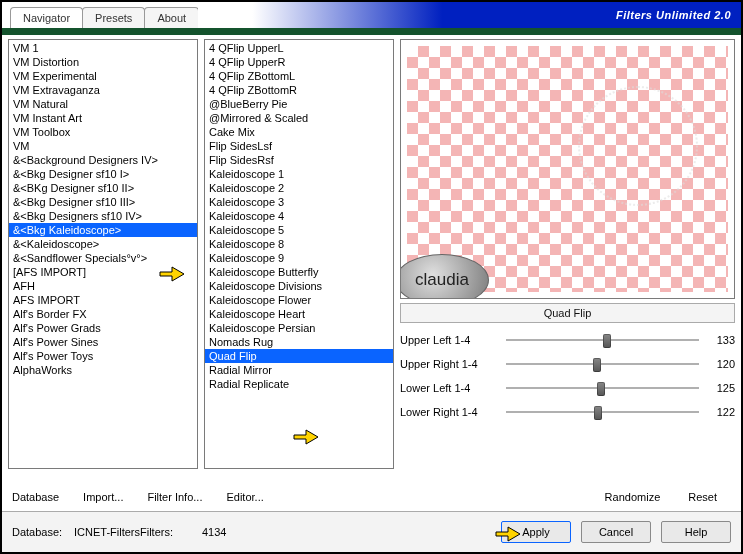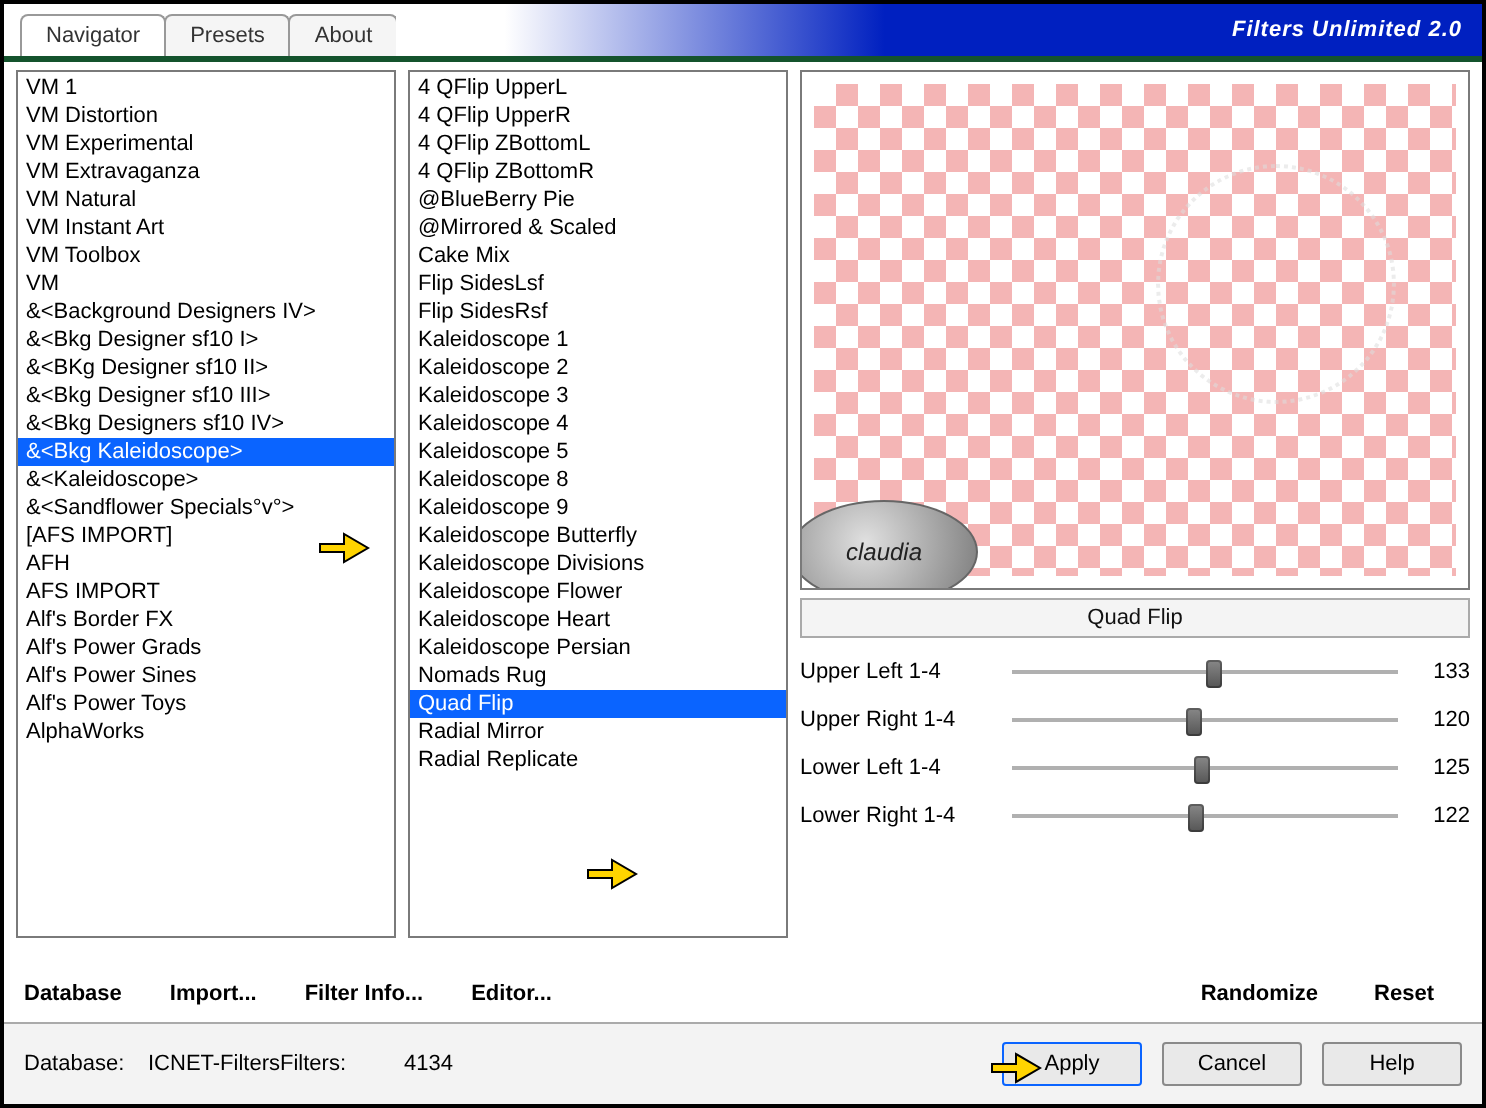--- a/index.html
+++ b/index.html
@@ -7,47 +7,47 @@
 .app-shell { width: 100%; height: 100%; display: flex; flex-direction: column; }
 
 
 .titlebar { height: 26px; display: flex; align-items: stretch; }
 .tabs { display: flex; align-items: flex-end; padding-left: 8px; gap: 0; }
 .tab { padding: 4px 12px 4px 12px; border: 1px solid #999; border-bottom: none; border-top-left-radius: 4px; border-top-right-radius: 4px; margin-right: -1px; background: #f5f5f5; color: #333; cursor: pointer; }
 .tab.active { background: #fff; position: relative; z-index: 2; }
 .brand-bar { flex: 1; background: linear-gradient(90deg, #fff 0%, #fff 10%, #0020c0 45%, #0020c0 100%); display: flex; justify-content: flex-end; align-items: center; padding-right: 10px; color: #fff; font-weight: bold; font-style: italic; font-size: 15px; letter-spacing: .5px; text-align: center; }
 
 
-.main-row { flex: 1; display: flex; gap: 6px; padding: 4px 6px 2px 6px; border-top: 3px solid #14532d; min-height: 0; }
+.main-row { flex: 1; display: flex; gap: 6px; padding: 4px 6px 2px 6px; border-top: 7px solid #14532d; min-height: 0; }
 .listbox { border: 1px solid #7a7a7a; background: #fff; overflow-y: scroll; overflow-x: hidden; padding: 1px 0; position: relative; }
 .listbox.cat { width: 190px; }
 .listbox.filt { width: 190px; }
 .list-item { padding: 1px 4px; color: #000; white-space: nowrap; cursor: default; }
 .list-item.sel { background: #0a64ff; color: #fff; }
 
 
 .right-panel { flex: 1; display: flex; flex-direction: column; gap: 4px; min-width: 0; }
 .preview-box { border: 1px solid #7a7a7a; height: 260px; position: relative; overflow: hidden; background: #fff; }
 .preview-checker { position: absolute; inset: 6px; background-image: repeating-conic-gradient(#f4b5b5 0% 25%, #fff 0% 50%); background-size: 22px 22px; }
 .wreath { position: absolute; right: 36px; top: 46px; width: 120px; height: 120px; border: 2px dotted #ddd; border-radius: 50%; opacity: .55; }
-.badge { position: absolute; left: -6px; bottom: -8px; width: 94px; height: 52px; background: radial-gradient(circle at 40% 40%, #e0e0e0, #7a7a7a); border: 1px solid #666; border-radius: 50%/50%; display: flex; align-items: center; justify-content: center; font-style: italic; color: #222; font-size: 12px; }
+.badge { position: absolute; left: -6px; bottom: -8px; width: 94px; height: 52px; background: radial-gradient(circle at 40% 40%, #e0e0e0, #7a7a7a); border: 1px solid #666; border-radius: 50%/50%; display: flex; align-items: center; justify-content: center; color: #222; font-size: 17px; }
 .filter-title-bar { border: 1px solid #aaa; background: #f4f4f4; padding: 3px 6px; text-align: center; color: #111; }
 .sliders { padding-top: 6px; display: flex; flex-direction: column; gap: 10px; justify-content: center; }
 .slider-row { display: flex; align-items: center; gap: 6px; }
 .slider-label { width: 100px; color: #000; }
 .slider-value { width: 30px; text-align: right; color: #000; }
 .slider-track { flex: 1; height: 14px; position: relative; }
 .slider-track::before { content: ""; position: absolute; left: 0; right: 0; top: 6px; height: 2px; background: #b0b0b0; }
 .slider-thumb { position: absolute; top: 1px; width: 8px; height: 14px; background: linear-gradient(#888,#555); border-radius: 2px; box-shadow: 0 0 0 1px rgba(0,0,0,.3) inset; }
 
 
 .footer1 { display: flex; gap: 6px; padding: 2px 6px 6px 6px; border-bottom: 1px solid #aaa; }
 .footer1 .left-btns { display: flex; gap: 24px; width: 392px; padding-left: 4px; }
 .footer1 .right-btns { flex: 1; display: flex; justify-content: flex-end; gap: 28px; padding-right: 18px; }
-.flat-btn { font-weight: bold; color: #000; background: none; cursor: pointer; padding: 2px 0; margin-top: 16px; }
+.flat-btn { font-weight: normal; color: #000; background: none; cursor: pointer; padding: 2px 0; margin-top: 16px; }
 
 .footer2 { height: 40px; display: flex; align-items: center; padding: 4px 10px; gap: 20px; background: #f3f3f3; }
 .status { display: flex; color: #000; }
 .status .row { display: flex; gap: 6px; }
 .status .k { width: 56px; }
 .btns { margin-left: auto; display: flex; gap: 10px; }
 button.win-btn { min-width: 70px; height: 22px; border: 1px solid #8a8a8a; background: #e9e9e9; border-radius: 2px; color: #000; }
 button.win-btn.primary { border: 1.5px solid #0a64ff; }
 
 

